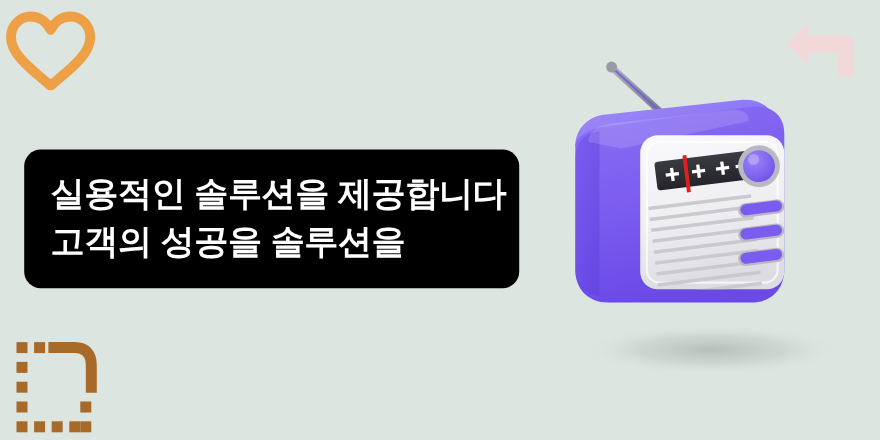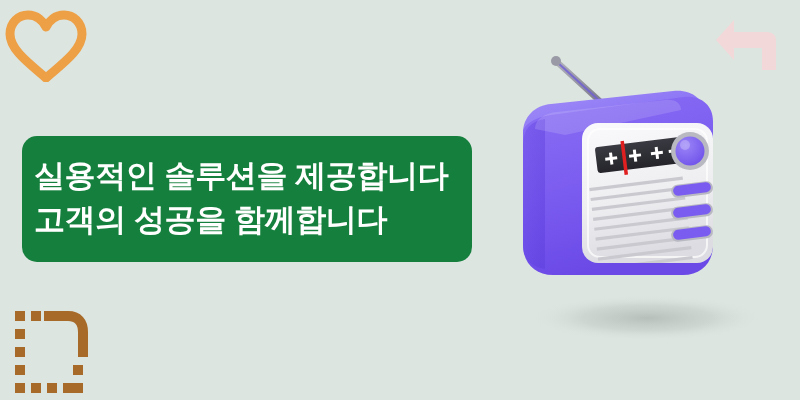--- a/index.html
+++ b/index.html
@@ -47,24 +47,24 @@
     height: 92px;
   }
 
   
   #headline-plate {
     position: absolute;
     left: 22px;
     top: 136px;
     width: 450px;
     height: 126px;
-    background: #15803d;
+    background: #000000;
     border-radius: 15px;
     box-sizing: border-box;
-    padding: 18px 24px 0 12px;
+    padding: 18px 24px 0 24px;
   }
   .headline-line {
     color: #ffffff;
     font-family: "Liberation Sans", sans-serif;
     font-size: 31px;
     font-weight: bold;
     line-height: 44px;
     letter-spacing: -0.4px;
     white-space: nowrap;
   }
@@ -108,21 +108,21 @@
       <rect x="5" y="78" width="10" height="10"></rect>
       <rect x="21" y="78" width="10" height="10"></rect>
       <rect x="37" y="78" width="10" height="10"></rect>
       <rect x="53" y="78" width="10" height="10"></rect>
       <rect x="63" y="78" width="10" height="10"></rect>
     </g>
   </svg>
 
   <div id="headline-plate">
     <div class="headline-line">실용적인 솔루션을 제공합니다</div>
-    <div class="headline-line">고객의 성공을 함께합니다</div>
+    <div class="headline-line">고객의 성공을 솔루션을</div>
   </div>
 
   <svg id="radio-illustration" viewBox="0 0 290 330" xmlns="http://www.w3.org/2000/svg">
     <defs>
       <linearGradient id="gradBodyFront" x1="0" y1="0" x2="0.3" y2="1">
         <stop offset="0%" stop-color="#8a70f4"></stop>
         <stop offset="55%" stop-color="#7b5cf0"></stop>
         <stop offset="100%" stop-color="#6a49e6"></stop>
       </linearGradient>
       <linearGradient id="gradBodyTop" x1="0" y1="0" x2="1" y2="1">

